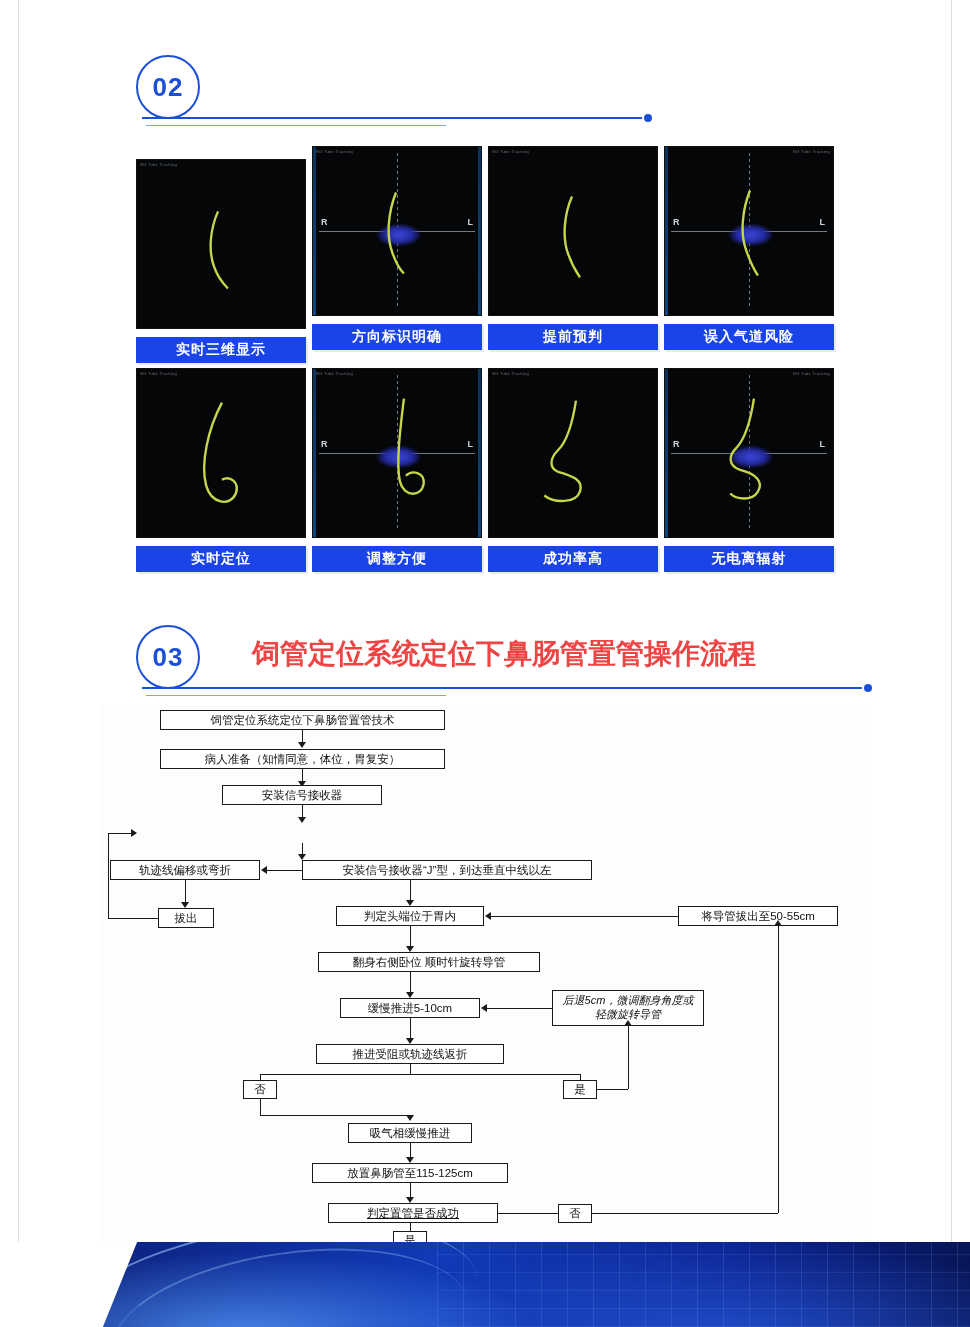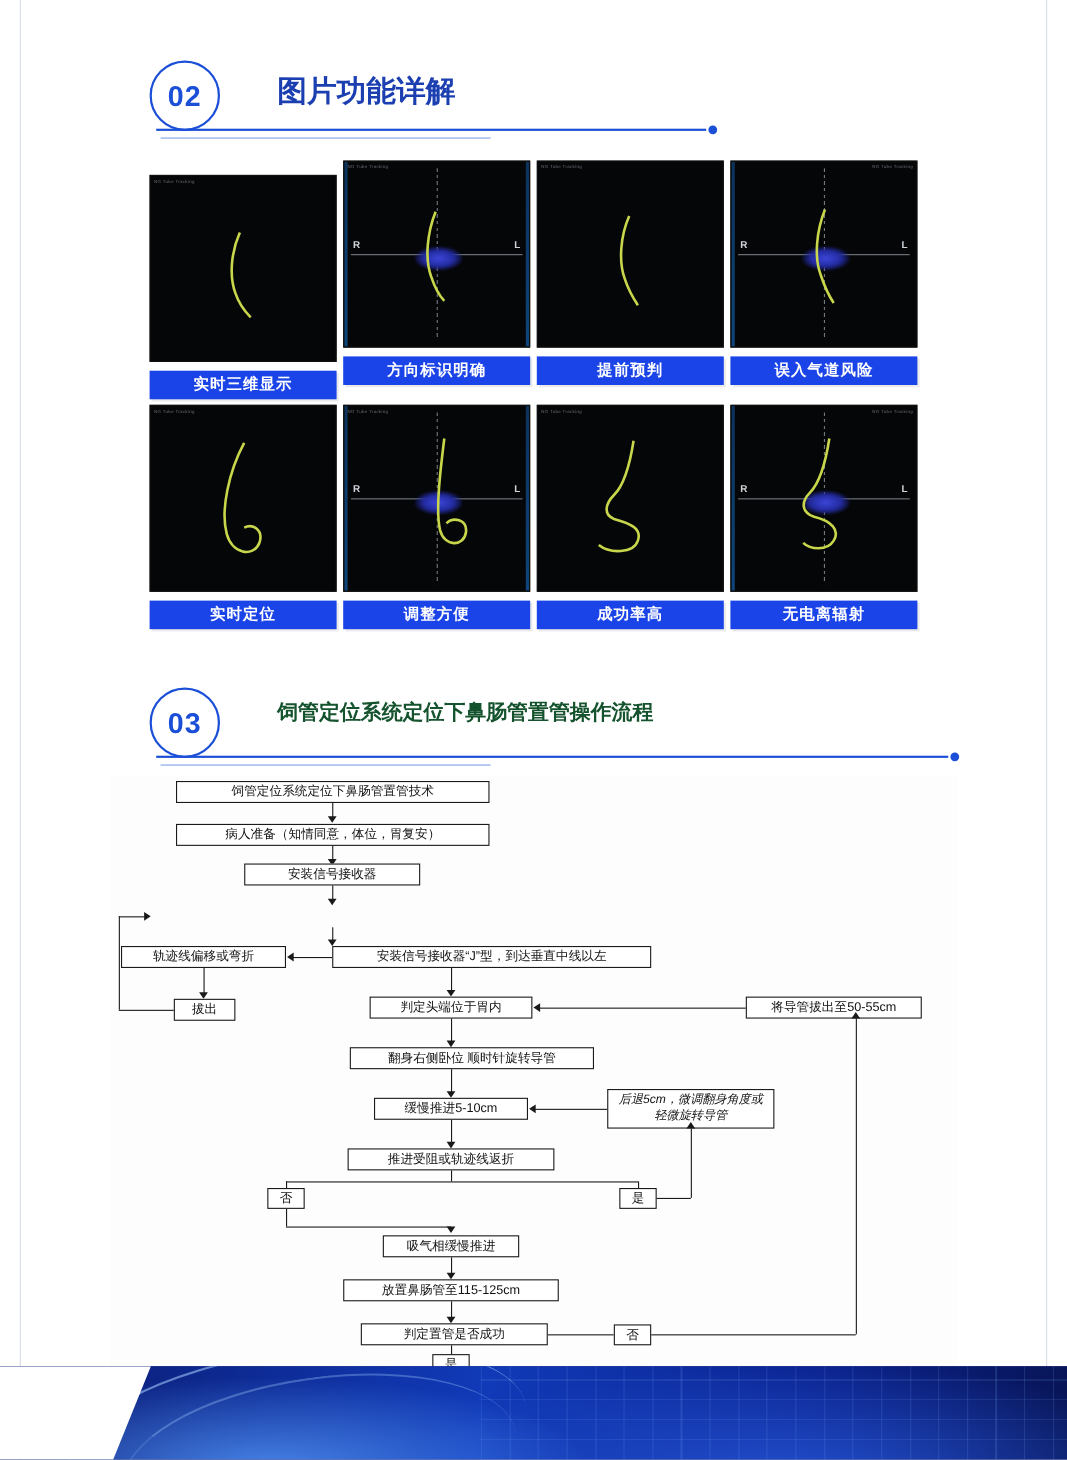--- a/index.html
+++ b/index.html
@@ -29,21 +29,21 @@
   .sec-num {
     font-size:26px; font-weight:bold; color:#1b4fd8;
     font-family:"Liberation Sans", sans-serif;
     letter-spacing:1px;
   }
   .sec-title {
     position:absolute; left:116px; top:10px;
     font-size:27px; font-weight:bold; color:#1b3fb0;
     white-space:nowrap;
   }
-  .sec-title.big { font-size:19px; color:#14532d; }
+  .sec-title.big { font-size:28px; color:#ef4444; }
   .sec-underline {
     position:absolute; left:6px; top:62px;
     height:2px; background:#1b4fd8;
   }
   .sec-underline::after {
     content:""; position:absolute; right:-10px; top:-3px;
     width:8px; height:8px; border-radius:50%; background:#1b4fd8;
   }
   .sec-underline2 {
     position:absolute; left:10px; top:70px; height:1px; background:#7fa2ea;
@@ -170,21 +170,20 @@
 </head>
 <body>
 
 <div class="page-edge-left"></div>
 <div class="page-edge-right"></div>
 
 <div class="section-head" style="top:55px; width:740px; height:80px;">
   <div class="sec-circle">
     <span class="sec-num">02</span>
   </div>
-  <div class="sec-title">图片功能详解</div>
   <div class="sec-underline" style="width:500px;"></div>
   <div class="sec-underline2" style="width:300px;"></div>
 </div>
 
 <div class="grid" style="left:136px; top:146px; width:700px; height:430px;">
 
   <div class="cell" style="left:0; top:0;margin-top:13px;">
     <div class="shot">
       <div class="corner-label">NG Tube Tracking</div>
       <svg class="trace" viewBox="0 0 170 170">
@@ -371,21 +370,21 @@
   <div class="ln h" style="left:160px; top:410px; width:150px;"></div>
   <div class="arw down" style="left:306px; top:410px;"></div>
   <div class="node" style="left:248px; top:418px; width:124px; height:20px;">吸气相缓慢推进</div>
 
   <div class="ln v" style="left:310px; top:438px; height:16px;"></div>
   <div class="arw down" style="left:306px; top:452px;"></div>
   <div class="node" style="left:212px; top:458px; width:196px; height:20px;">放置鼻肠管至115-125cm</div>
 
   <div class="ln v" style="left:310px; top:478px; height:16px;"></div>
   <div class="arw down" style="left:306px; top:492px;"></div>
-  <div class="node" style="left:228px; top:498px; width:170px; height:20px;">判定置管是否成功</div>
+  <div class="node" style="left:228px; top:498px; width:170px; height:20px;text-decoration:underline;">判定置管是否成功</div>
 
   <div class="ln h" style="left:398px; top:508px; width:60px;"></div>
   <div class="lbl" style="left:458px; top:499px;">否</div>
   <div class="ln h" style="left:492px; top:508px; width:186px;"></div>
   <div class="ln v" style="left:678px; top:221px; height:287px;"></div>
   <div class="arw up" style="left:674px; top:215px;"></div>
 
   <div class="ln v" style="left:310px; top:518px; height:8px;"></div>
   <div class="lbl" style="left:293px; top:526px;">是</div>
   <div class="ln v" style="left:310px; top:545px; height:12px;"></div>

